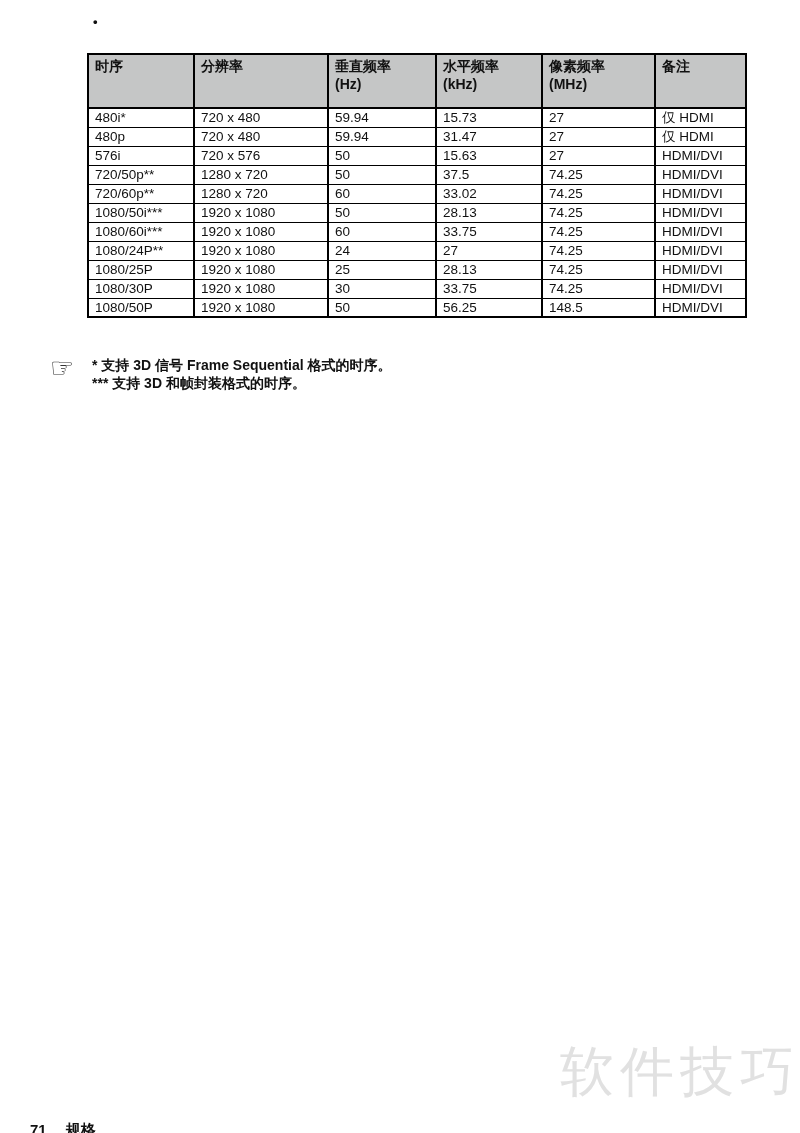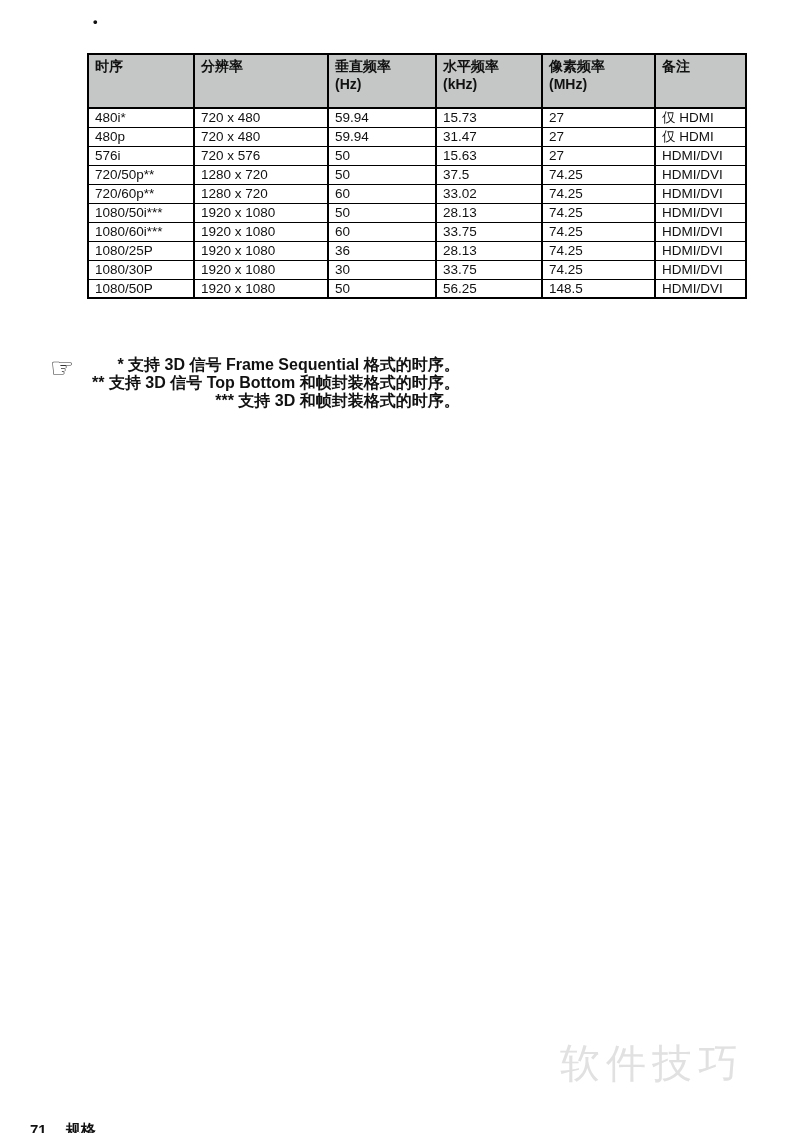--- a/index.html
+++ b/index.html
@@ -74,32 +74,31 @@
   }
   .note-icon {
     flex: 0 0 42px;
     width: 42px;
     font-size: 27px;
     line-height: 24px;
     color: #333333;
     font-family: "DejaVu Sans", sans-serif;
   }
   .footnote-lines {
-    font-size: 16px;
+    font-size: 14px;
     font-weight: bold;
     line-height: 18px;
     color: #111111;
-    text-align: right;
   }
   
   .watermark {
     position: absolute;
     left: 560px;
     top: 1036px;
-    font-size: 40px;
+    font-size: 54px;
     letter-spacing: 6px;
     color: #e1e1e1;
     font-weight: normal;
     white-space: nowrap;
     font-family: Liberation Mono, monospace;
   }
   
   .footer {
     position: absolute;
     left: 30px;
@@ -206,23 +205,31 @@
         </tr>
         <tr>
           <td>1080/60i***</td>
           <td>1920 x 1080</td>
           <td>60</td>
           <td>33.75</td>
           <td>74.25</td>
           <td>HDMI/DVI</td>
         </tr>
         <tr>
+          <td>1080/24P**</td>
+          <td>1920 x 1080</td>
+          <td>24</td>
+          <td>27</td>
+          <td>74.25</td>
+          <td>HDMI/DVI</td>
+        </tr>
+        <tr>
           <td>1080/25P</td>
           <td>1920 x 1080</td>
-          <td>36</td>
+          <td>25</td>
           <td>28.13</td>
           <td>74.25</td>
           <td>HDMI/DVI</td>
         </tr>
         <tr>
           <td>1080/30P</td>
           <td>1920 x 1080</td>
           <td>30</td>
           <td>33.75</td>
           <td>74.25</td>
@@ -236,21 +243,20 @@
           <td>148.5</td>
           <td>HDMI/DVI</td>
         </tr>
       </tbody>
   </table>
 
   <div class="footnotes">
     <span class="note-icon">☞</span>
     <div class="footnote-lines">
       <div>* 支持 3D 信号 Frame Sequential 格式的时序。</div>
-      <div>** 支持 3D 信号 Top Bottom 和帧封装格式的时序。</div>
       <div>*** 支持 3D 和帧封装格式的时序。</div>
     </div>
   </div>
 
   <div class="watermark">软件技巧</div>
 
   <div class="footer">
     <span>71</span>
     <span>规格</span>
   </div>

